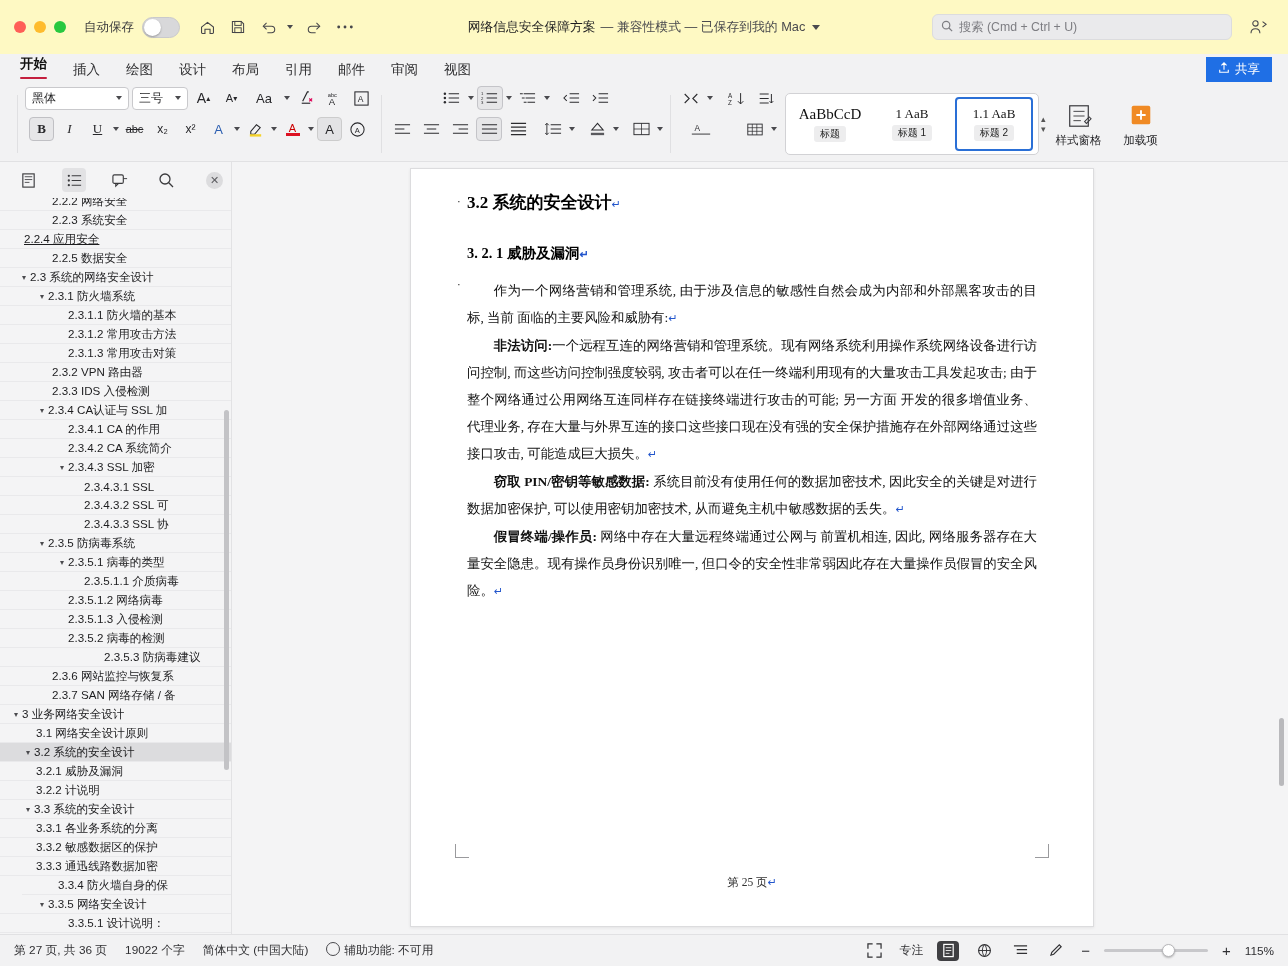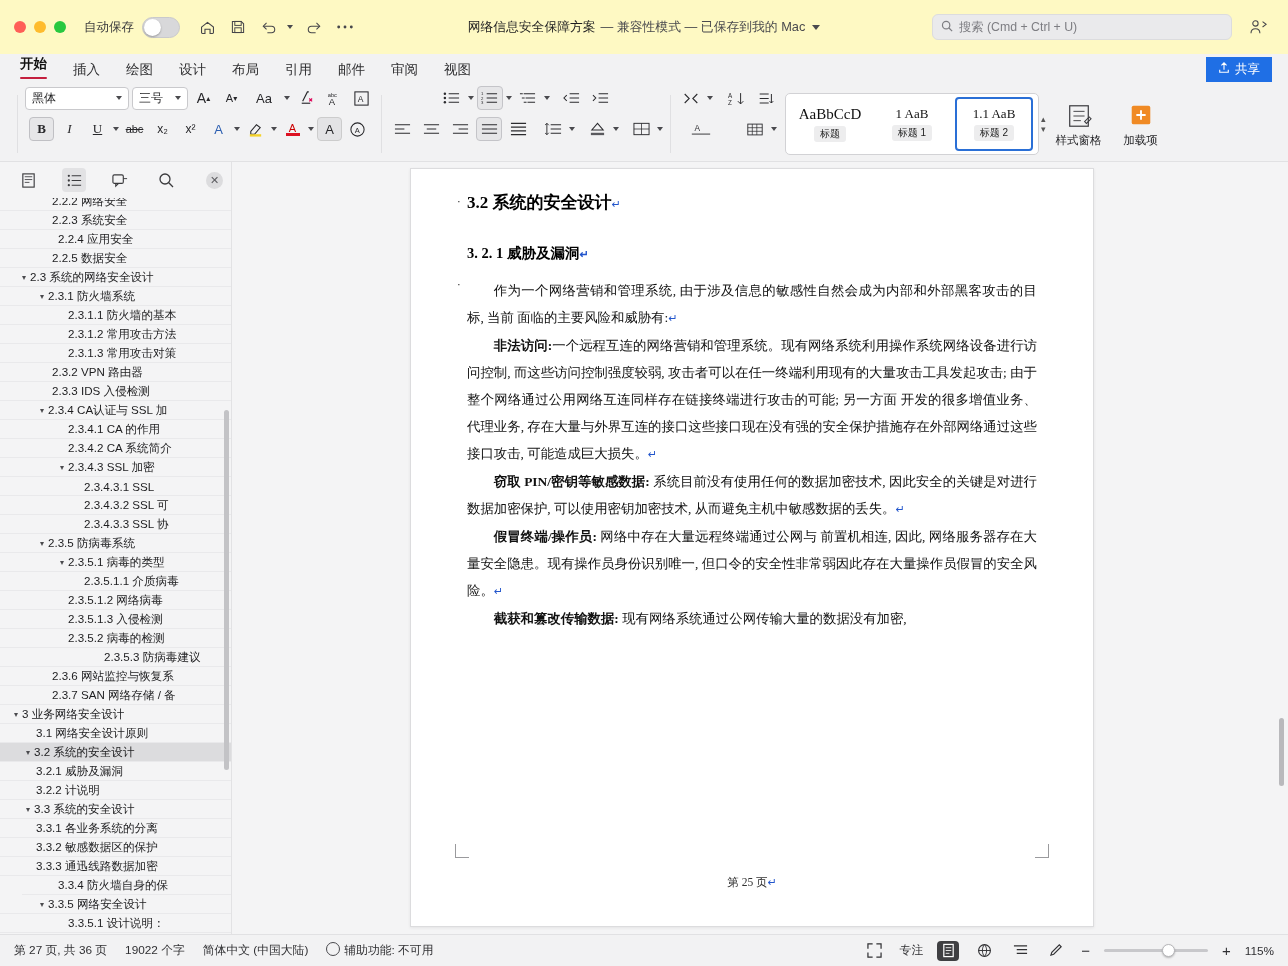--- a/index.html
+++ b/index.html
@@ -612,21 +612,21 @@
         <div class="side-close">✕</div>
       </div>
 
       <div class="nav-list">
         <div class="nav-item" style="padding-left:52px;margin-top:-8px;">
           <span>2.2.2 网络安全</span>
         </div>
         <div class="nav-item" style="padding-left:52px;">
           <span>2.2.3 系统安全</span>
           </div>
-        <div class="nav-item" style="padding-left:58px;">
+        <div class="nav-item" style="padding-left:24px;text-decoration:underline;">
           <span>2.2.4 应用安全</span>
           </div>
         <div class="nav-item" style="padding-left:52px;">
           <span>2.2.5 数据安全</span>
           </div>
         <div class="nav-item" style="padding-left:18px;">
           <span class="twisty">▾</span>
           <span>2.3 系统的网络安全设计</span>
           </div>
         <div class="nav-item" style="padding-left:36px;">
@@ -763,23 +763,20 @@
             <span>作为一个网络营销和管理系统, 由于涉及信息的敏感性自然会成为内部和外部黑客攻击的目标, 当前 面临的主要风险和威胁有:</span><span class="pilcrow">↵</span>
           </div>
           <div class="para indent" style="margin-top:0;">
             <span class="lead">非法访问:</span><span>一个远程互连的网络营销和管理系统。现有网络系统利用操作系统网络设备进行访问控制, 而这些访问控制强度较弱, 攻击者可以在任一终端利用现有的大量攻击工具发起攻击; 由于整个网络通过公用网络互连同样存在链接终端进行攻击的可能; 另一方面 开发的很多增值业务、代理业务, 存在大量与外界互连的接口这些接口现在没有强的安全保护措施存在外部网络通过这些接口攻击, 可能造成巨大损失。</span><span class="pilcrow">↵</span>
           </div>
           <div class="para indent" style="margin-top:0;">
             <span class="lead">窃取 PIN/密钥等敏感数据:</span><span>  系统目前没有使用任何的数据加密技术, 因此安全的关键是对进行数据加密保护, 可以使用密钥加密技术, 从而避免主机中敏感数据的丢失。</span><span class="pilcrow">↵</span>
           </div>
           <div class="para indent" style="margin-top:0;">
             <span class="lead">假冒终端/操作员:</span><span>  网络中存在大量远程终端通过公网与 前置机相连, 因此,  网络服务器存在大量安全隐患。现有操作员身份识别唯一, 但口令的安全性非常弱因此存在大量操作员假冒的安全风险。</span><span class="pilcrow">↵</span>
-          </div>
-          <div class="para indent" style="margin-top:0;">
-            <span class="lead">截获和篡改传输数据:</span><span>   现有网络系统通过公网传输大量的数据没有加密,</span>
           </div>
         </div>
         <div class="crop-mark cm-bl"></div>
         <div class="crop-mark cm-br"></div>
         <div class="page-foot">
           <span>第 25 页</span><span class="pilcrow">↵</span>
         </div>
       </div>
 
       <div class="doc-scroll"></div>

